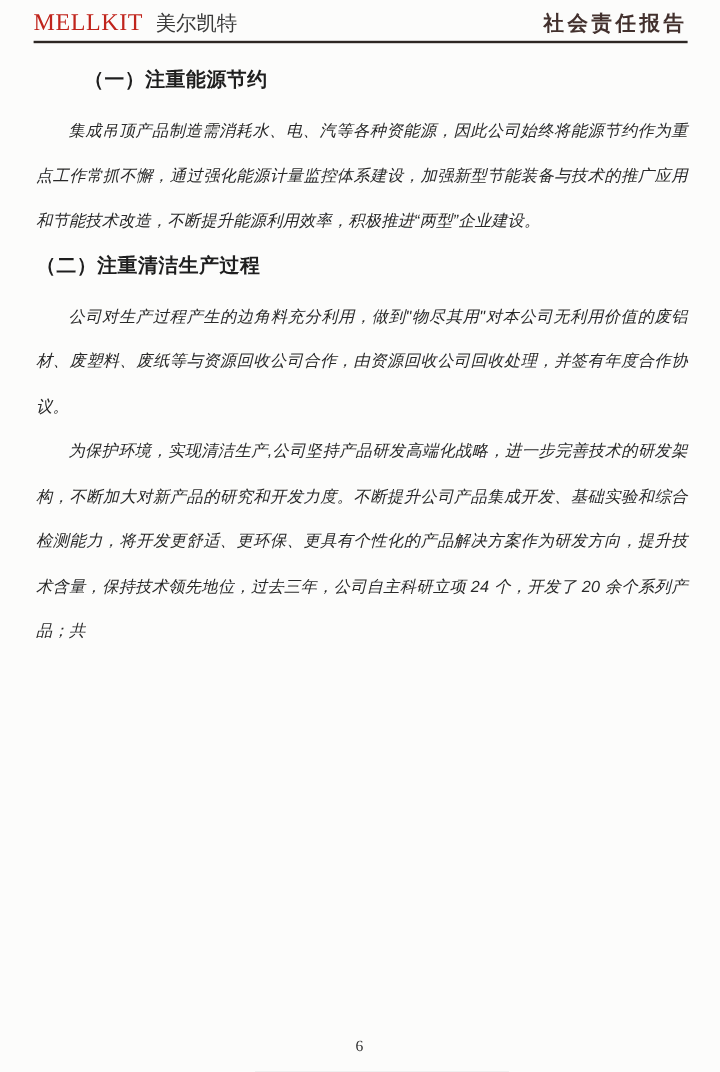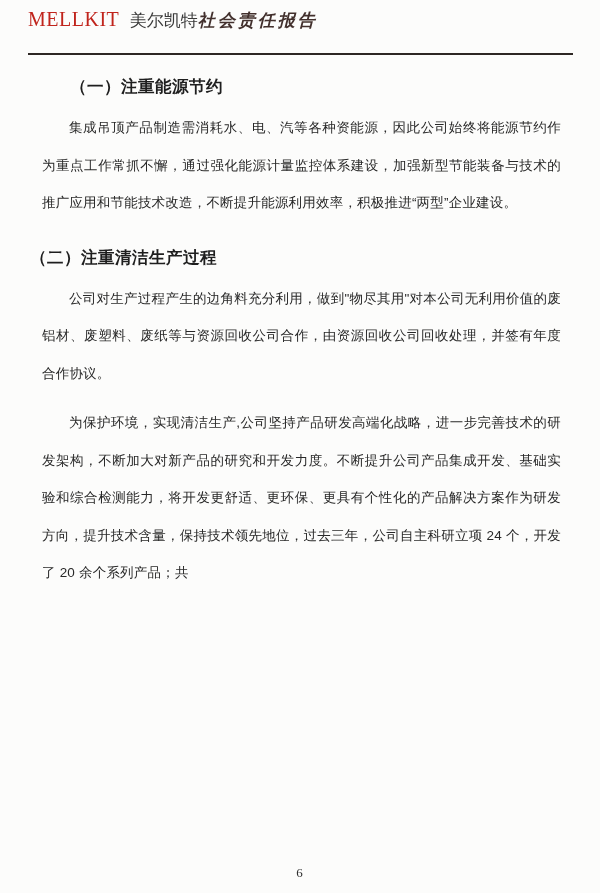--- a/index.html
+++ b/index.html
@@ -15,68 +15,69 @@
     margin: 0 auto;
     background: #fcfcfb;
     overflow: hidden;
     box-sizing: border-box;
     color: #262626;
   }
   
   .header {
     margin: 0 27px 0 28px;
     padding-top: 8px;
-    padding-bottom: 21px;
+    padding-bottom: 3px;
     display: flex;
+    justify-content: space-between;
     align-items: baseline;
     border-bottom: 2px solid #2d2724;
   }
   .brand { white-space: nowrap; }
   .brand-latin {
     font-family: "Liberation Serif", serif;
     font-size: 20px;
     color: #c0241c;
     letter-spacing: 0.5px;
   }
   .brand-cn {
     font-size: 17px;
     color: #3a3a3a;
     margin-left: 6px;
   }
   .report-title {
     font-family: "Liberation Serif", serif;
-    font-style: italic;
     font-weight: bold;
     font-size: 17px;
     letter-spacing: 3px;
     color: #42302d;
   }
   
   .doc {
     margin: 0 27px 0 30px;
   }
   .section-heading {
     font-size: 16.5px;
     font-weight: bold;
     color: #1e1e1e;
     line-height: 22px;
     margin: 0;
     letter-spacing: 0.5px;
   }
   .h1 { margin-top: 20px; margin-left: 40px; }
-  .h2 { margin-top: 24px; }
+  .h2 { margin-top: 8px; }
   .h3 { margin-top: 30px; }
   .para {
     font-size: 13.5px;
     line-height: 37.5px;
     text-align: justify;
     text-indent: 2em;
-    margin: 12px;
+    margin: 0;
     color: #282828;
     letter-spacing: 0.2px;
+    font-style: italic;
   }
   .p-first   { margin-top: 12px; }
   .p4        { margin-top: 20px; }
   
   .footer {
     position: absolute;
     bottom: 12px;
     left: 0;
     width: 100%;
     text-align: center;

